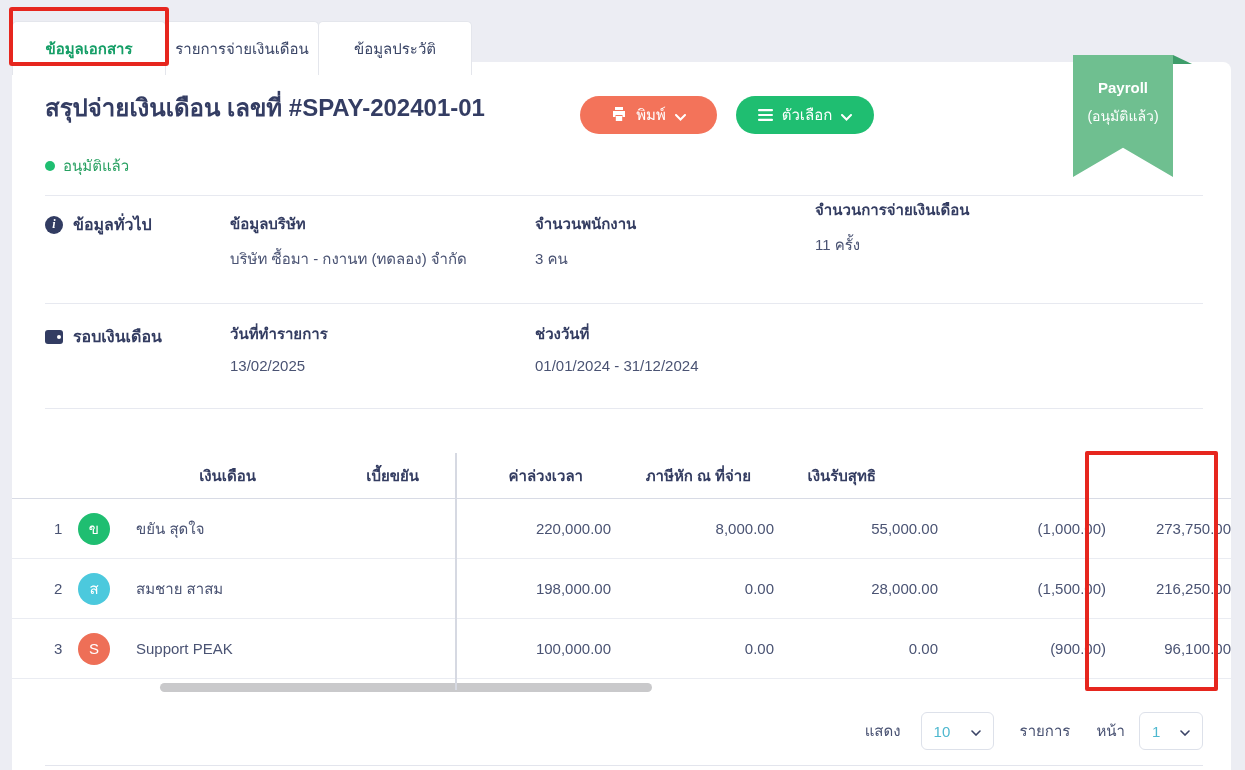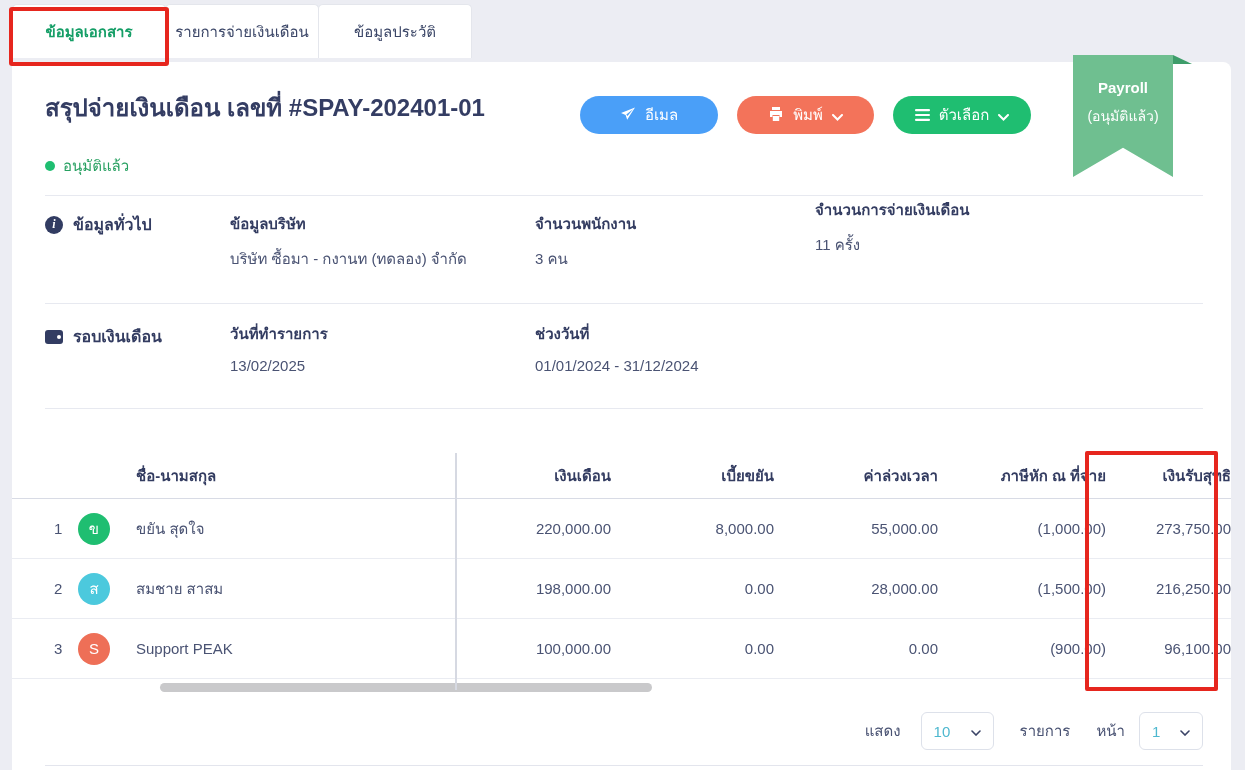--- a/index.html
+++ b/index.html
@@ -5,21 +5,21 @@
   * { margin:0; padding:0; box-sizing:border-box; }
   html,body { width:1245px; height:770px; }
   body {
     font-family:"Liberation Sans","DejaVu Sans",sans-serif;
     background:#ecedf3;
     position:relative;
     overflow:hidden;
     color:#3a4366;
   }
   
-  .tabbar { position:absolute; left:12px; top:4px; display:flex; height:54px; z-index:3; }
+  .tabbar { position:absolute; left:12px; top:21px; display:flex; height:54px; z-index:3; }
   .tab {
     width:154px; height:54px; background:#ffffff;
     border:1px solid #e4e6ec; border-bottom:none; margin-right:-1px;
     border-radius:5px 5px 0 0;
     display:flex; align-items:center; justify-content:center;
     font-size:15px; color:#3b4667; cursor:pointer;
   }
   .tab.active { color:#149e66; font-weight:bold; }
   .anno-tab {
     position:absolute; left:9px; top:7px; width:160px; height:59px;
@@ -136,28 +136,20 @@
 
   <div class="ribbon-fold"></div>
   <div class="ribbon">
     <span class="l1">Payroll</span>
     <span class="l2">(อนุมัติแล้ว)</span>
   </div>
 
   <div class="title">สรุปจ่ายเงินเดือน เลขที่ #SPAY-202401-01</div>
 
   <div class="btn-row">
-    <button class="btn btn-email">
-      <span>
-        <svg width="16" height="16" viewBox="0 0 16 16">
-            <path fill="#ffffff" d="M15 1.5L1 7l4.6 1.9 1.6 4.9 2.3-3.7L15 1.5zM6.3 8.6L13 3.2 7.5 9.9l-1.2-1.3z"></path>
-          </svg>
-      </span>
-      <span>อีเมล</span>
-    </button>
 
     <button class="btn btn-print">
       <span>
         <svg width="16" height="16" viewBox="0 0 16 16" fill="#ffffff">
             <path d="M4 1h8v3H4z"></path>
             <path d="M2 5h12v6h-2.5V9h-7v2H2z"></path>
             <path d="M4.8 10h6.4v5H4.8z"></path>
           </svg>
       </span>
       <span>พิมพ์</span>
@@ -227,21 +219,20 @@
   <div class="hr" style="top:346px"></div>
 
 
   <div class="vline"></div>
 
   <div class="tbl">
     <div class="trow thead">
       <div class="c c-pad"></div>
       <div class="c c-idx"></div>
       <div class="c c-ava"></div>
-      <div class="c c-name">ชื่อ-นามสกุล</div>
       <div class="c c-num c-salary">เงินเดือน</div>
       <div class="c c-num c-dili">เบี้ยขยัน</div>
       <div class="c c-num c-ot">ค่าล่วงเวลา</div>
       <div class="c c-num c-wht">ภาษีหัก ณ ที่จ่าย</div>
       <div class="c c-num c-net">เงินรับสุทธิ</div>
     </div>
 
     <div class="trow">
       <div class="c c-pad"></div>
       <div class="c c-idx">1</div>

